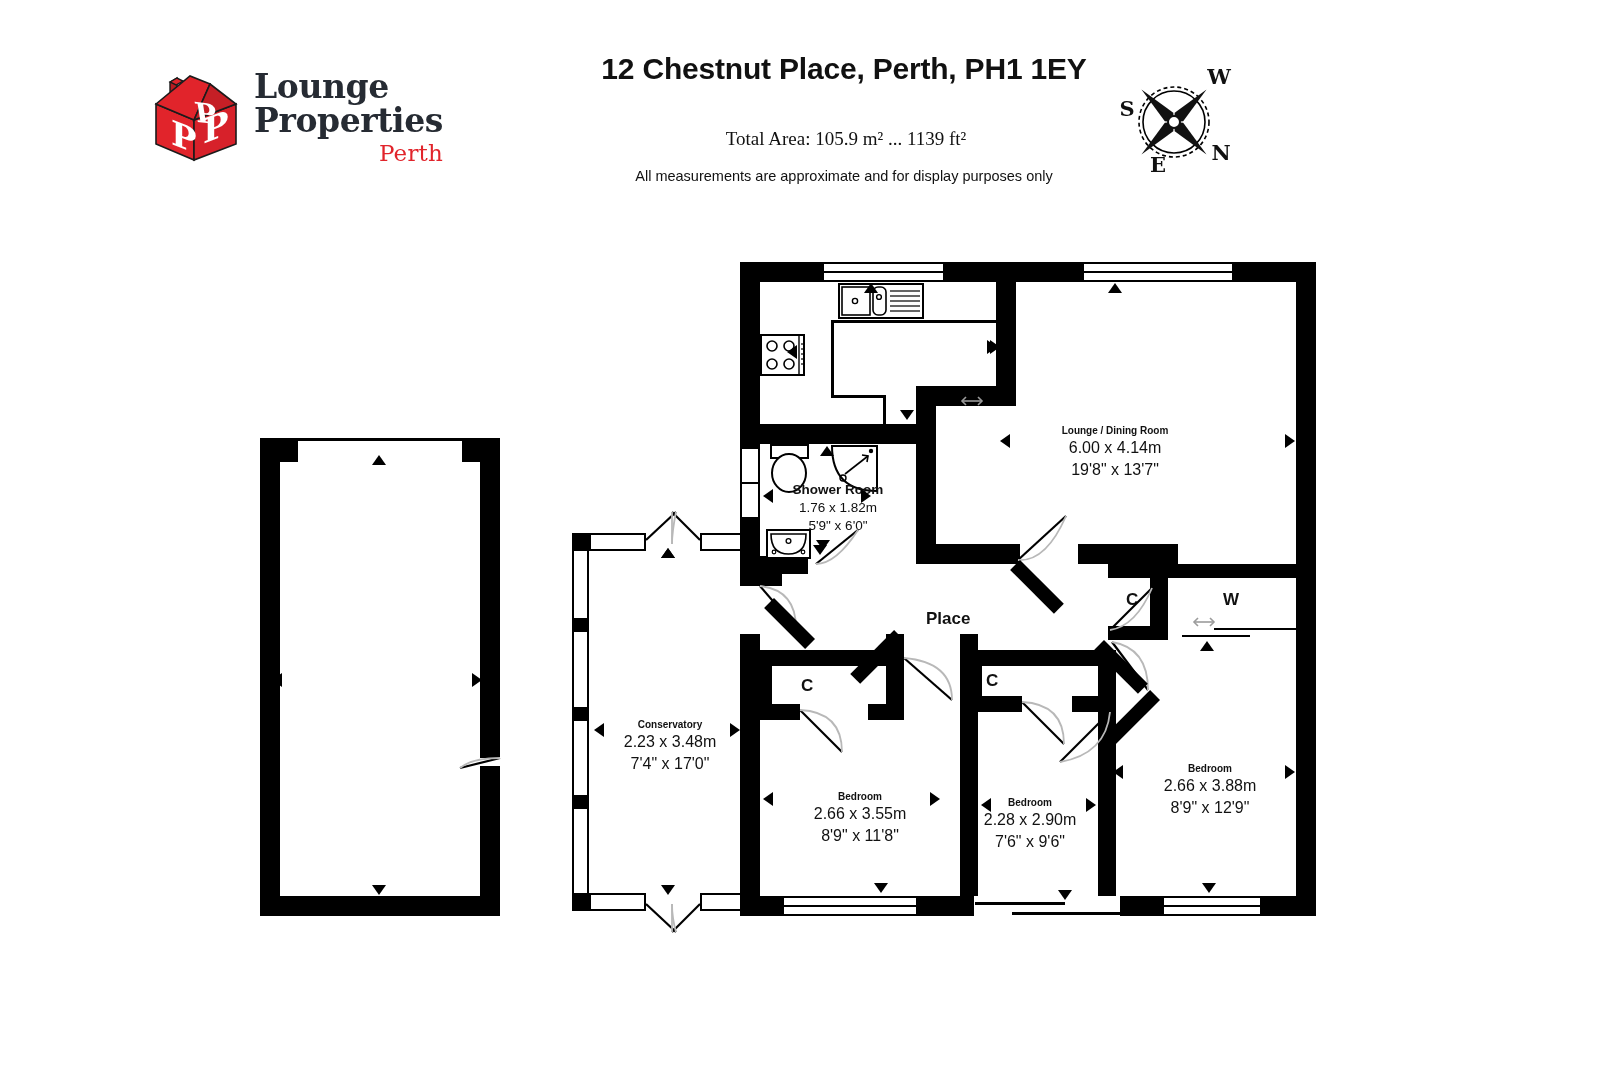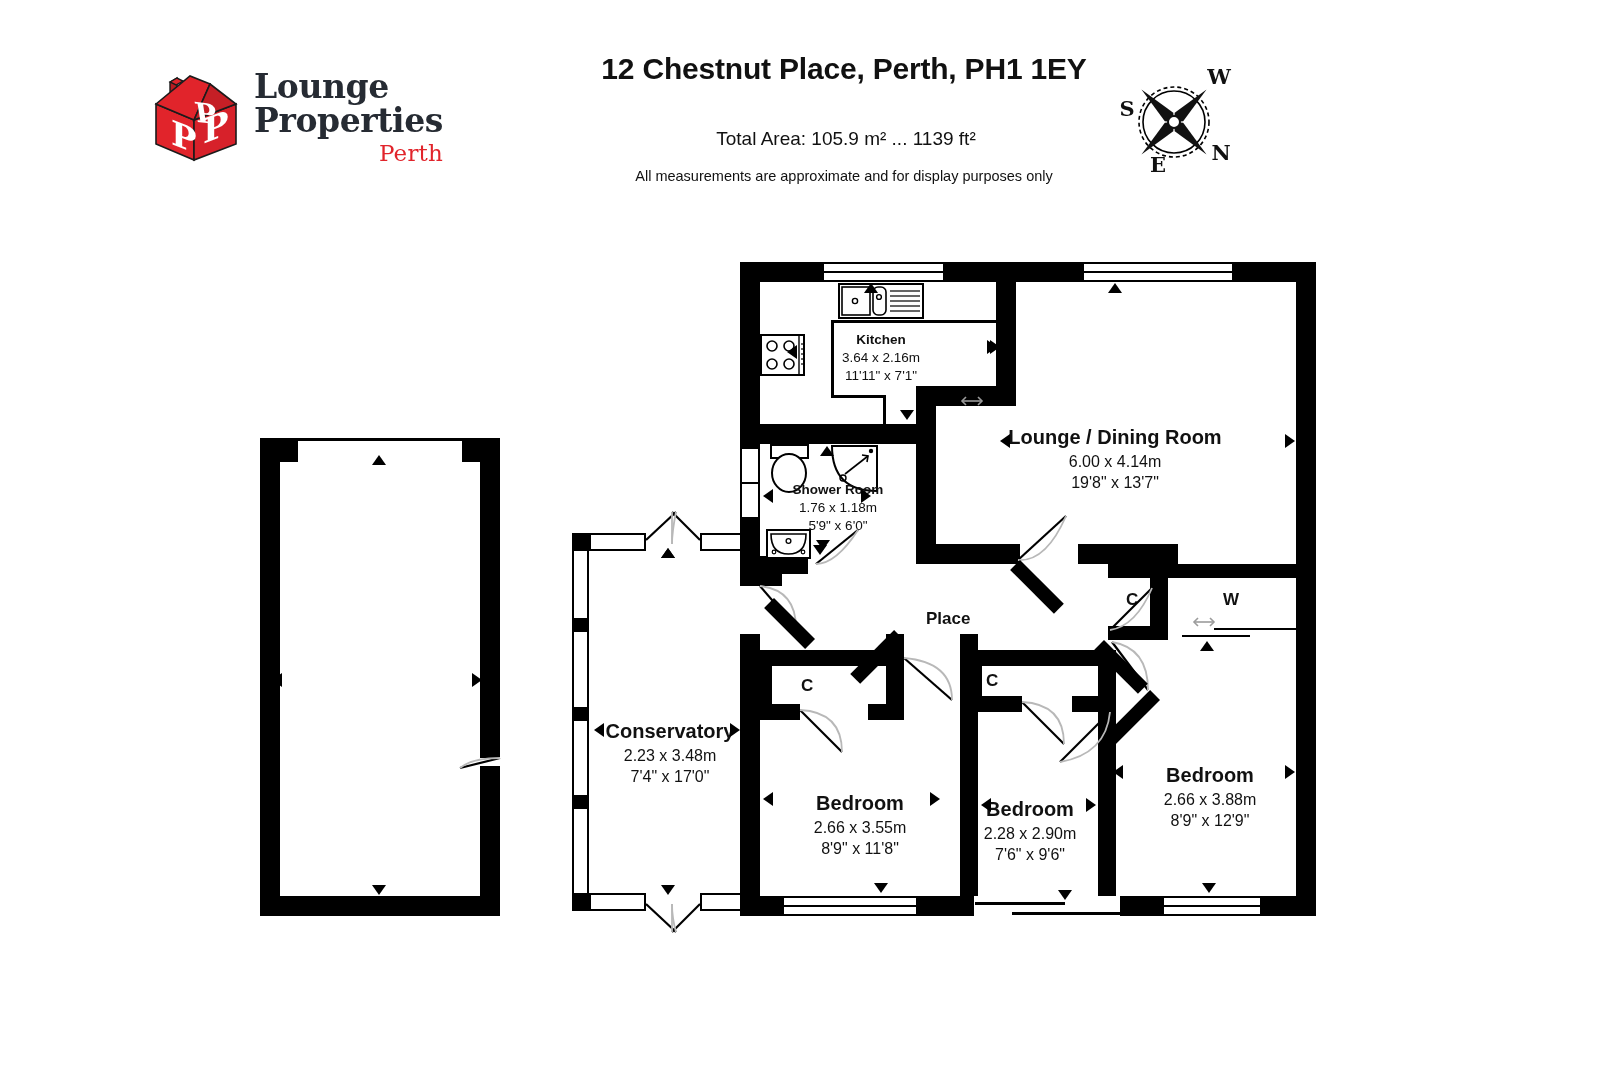--- a/index.html
+++ b/index.html
@@ -23,39 +23,40 @@
     line-height:1.0;margin-top:3px;letter-spacing:0.2px;text-align:right;
   }
 
   .title{
     position:absolute;left:0;right:0;top:52px;text-align:center;
     font-size:30px;font-weight:bold;letter-spacing:-0.2px;
   }
   .subtitle{
     position:absolute;left:4px;right:0;top:128px;text-align:center;
     font-size:19px;
+    font-family:Liberation Serif, serif;
   }
   .disclaimer{
     position:absolute;left:0;right:0;top:168px;text-align:center;
     font-size:14.5px;
   }
   .title,.subtitle,.disclaimer{padding-left:68px;}
 
   .compass{position:absolute;left:1108px;top:56px;width:130px;height:122px;}
 
   
   .plan{position:absolute;left:0;top:0;width:1620px;height:1080px;}
   .w{position:absolute;background:#000;}          
   .thin{position:absolute;background:#000;}        
   .win{position:absolute;background:#fff;border:2px solid #000;box-sizing:border-box;}
   .winline{position:absolute;background:#000;height:2px;}
   .fix{position:absolute;border:2px solid #000;box-sizing:border-box;background:#fff;}
 
   .lbl{position:absolute;text-align:center;line-height:1.33;white-space:nowrap;}
-  .lbl .nm{font-size:20px;font-weight:bold;}
+  .lbl .nm{font-size:10px;font-weight:bold;}
   .lbl .dm{font-size:16px;}
   .lbl.small .nm{font-size:13.5px;}
   .lbl.small .dm{font-size:13.5px;}
   .chip{position:absolute;font-size:17px;font-weight:bold;}
   .hall-lbl{position:absolute;font-size:17px;font-weight:bold;}
 
   .arrow{position:absolute;width:0;height:0;}
   .a-up{border-left:7px solid transparent;border-right:7px solid transparent;border-bottom:10px solid #000;}
   .a-dn{border-left:7px solid transparent;border-right:7px solid transparent;border-top:10px solid #000;}
   .a-lf{border-top:7px solid transparent;border-bottom:7px solid transparent;border-right:10px solid #000;}
@@ -236,25 +237,20 @@
       <circle cx="789" cy="364" r="5" fill="none" stroke="#000" stroke-width="1.6"></circle>
       <line x1="799" y1="336" x2="799" y2="374" stroke="#000" stroke-width="1.4"></line>
       <g stroke="#000" stroke-width="1.2">
         <line x1="801" y1="344" x2="804" y2="344"></line>
           <line x1="801" y1="349" x2="804" y2="349"></line>
         <line x1="801" y1="354" x2="804" y2="354"></line>
           <line x1="801" y1="359" x2="804" y2="359"></line>
         <line x1="801" y1="364" x2="804" y2="364"></line>
       </g>
     </svg>
-    <div class="lbl small" style="left:805px;top:331px;width:152px;">
-      <div class="nm">Kitchen</div>
-      <div class="dm">3.64 x 2.16m</div>
-      <div class="dm">11'11" x 7'1"</div>
-    </div>
     <div class="arrow a-up" style="left:864px;top:283px;"></div>
     <div class="arrow a-lf" style="left:787px;top:345px;"></div>
     <div class="arrow a-rt" style="left:987px;top:340px;"></div>
     <div class="arrow a-dn" style="left:900px;top:410px;"></div>
 
     <div>
       <div class="w" style="left:760px;top:424px;width:156px;height:20px;"></div>
       <div class="w" style="left:760px;top:556px;width:48px;height:18px;"></div>
     </div>
 
@@ -274,21 +270,21 @@
 
     <svg class="ov">
       <rect x="767" y="530" width="43" height="28" fill="#fff" stroke="#000" stroke-width="2"></rect>
       <path d="M771 534 L806 534 Q806 554 788.5 554 Q771 554 771 534 Z" fill="#fff" stroke="#000" stroke-width="1.6"></path>
       <circle cx="788.5" cy="541" r="2.4" fill="none" stroke="#000" stroke-width="1.3"></circle>
       <circle cx="774" cy="552" r="1.8" fill="none" stroke="#000" stroke-width="1.2"></circle>
       <circle cx="803" cy="552" r="1.8" fill="none" stroke="#000" stroke-width="1.2"></circle>
     </svg>
     <div class="lbl small" style="left:762px;top:481px;width:152px;">
       <div class="nm">Shower Room</div>
-      <div class="dm">1.76 x 1.18m</div>
+      <div class="dm">1.76 x 1.82m</div>
       <div class="dm">5'9" x 6'0"</div>
     </div>
     <div class="arrow a-up" style="left:820px;top:446px;"></div>
     <div class="arrow a-lf" style="left:763px;top:489px;"></div>
     <div class="arrow a-rt" style="left:861px;top:489px;"></div>
     <div class="arrow a-dn" style="left:816px;top:540px;"></div>
 
     <div>
       <div class="w" style="left:916px;top:544px;width:104px;height:20px;"></div>
       <div class="w" style="left:1078px;top:544px;width:100px;height:20px;"></div>

